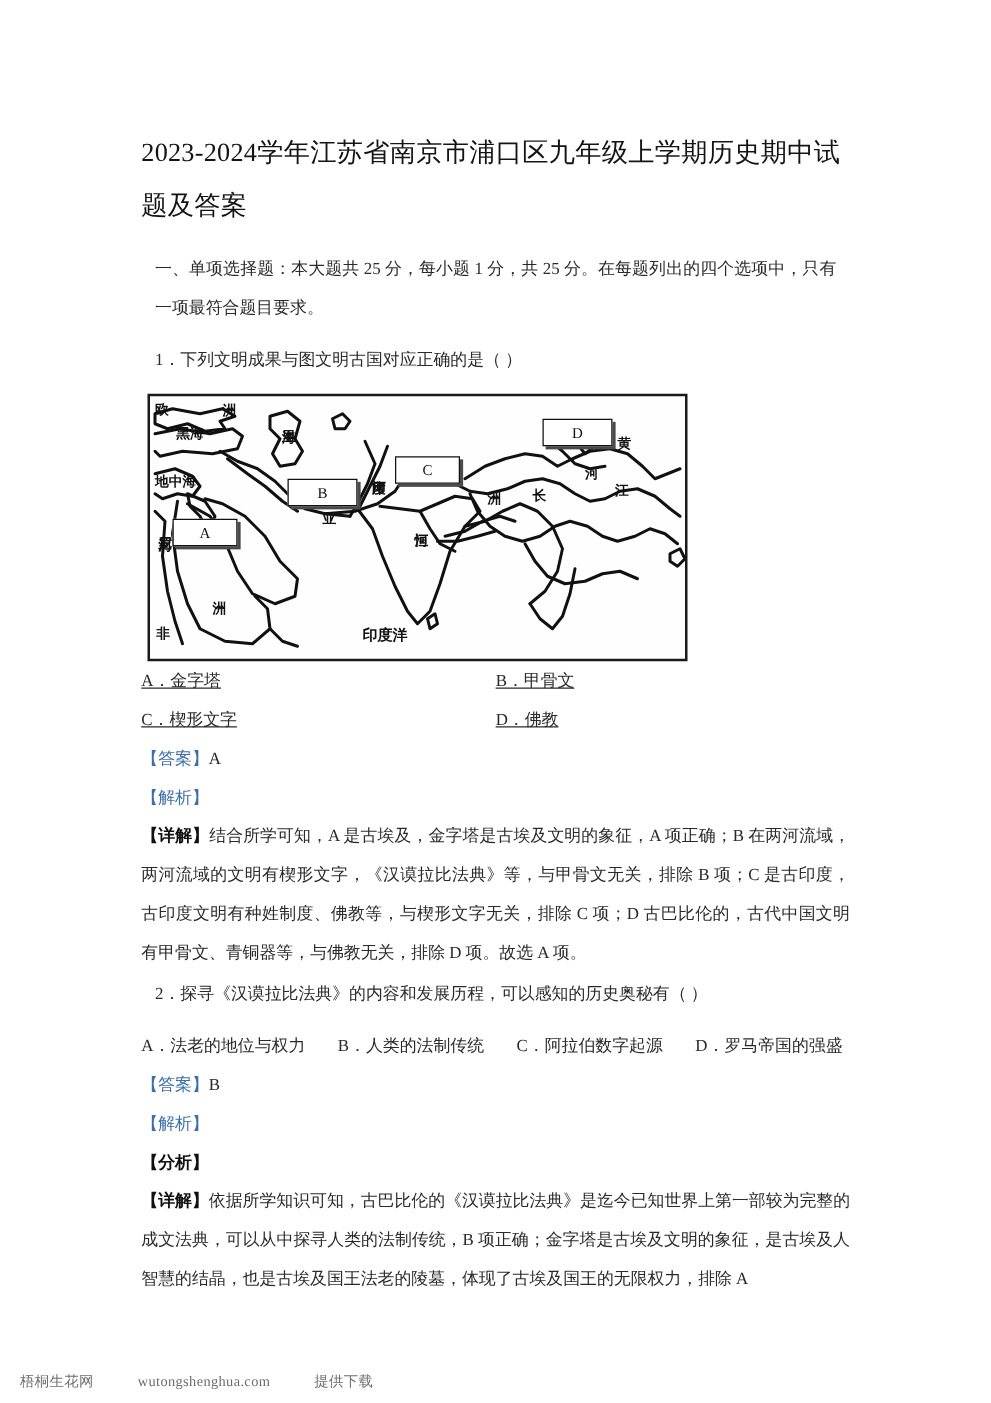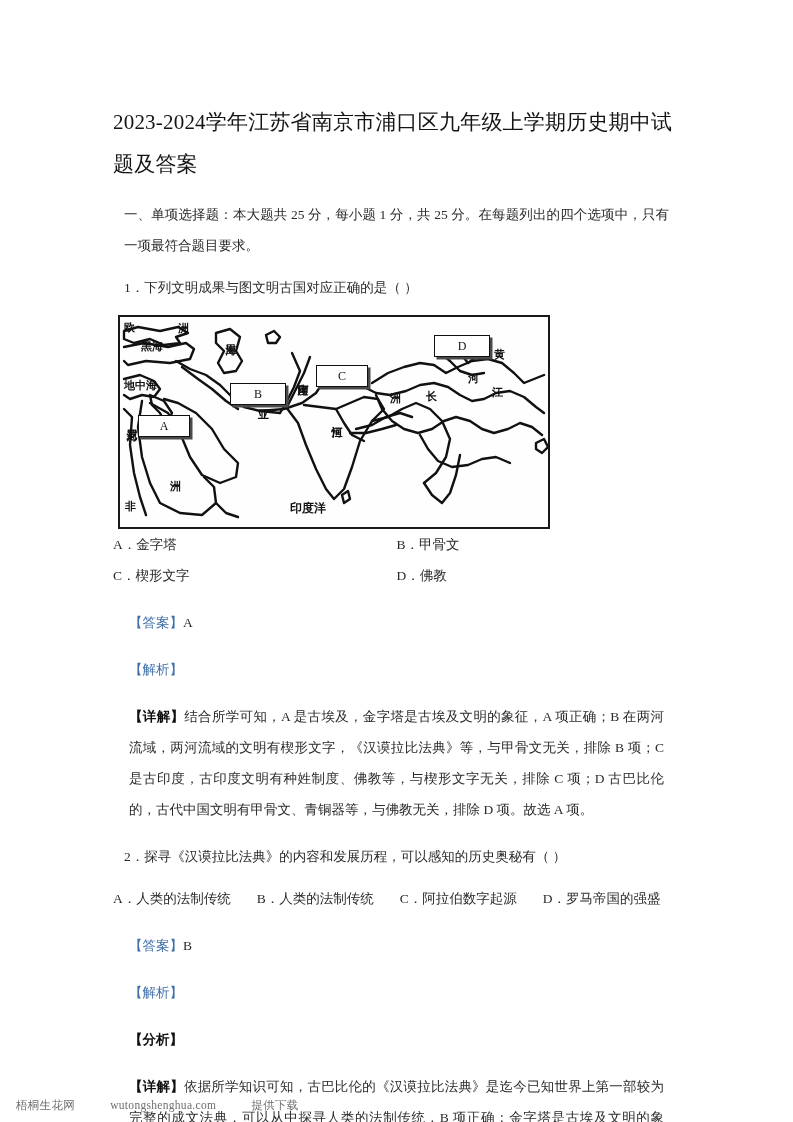--- a/index.html
+++ b/index.html
@@ -40,37 +40,37 @@
   }
   .intro { margin-top: 14px; }
   .q-stem { margin-top: 2px; }
   .opts-grid {
     display: flex;
     width: 100%;
     font-size: 13.5px;
     line-height: 31px;
     color: #2a2a2a;
   }
-  .opts-grid .col { width: 50%; }
+  .opts-grid .col { width: 50%; text-decoration: underline; }
   .opts-row-inline {
     font-size: 13.5px;
     line-height: 31px;
     color: #2a2a2a;
     display: flex;
     gap: 26px;
     flex-wrap: wrap;
   }
   .tag-blue {
     color: #3f6fa8;
   }
   .tag-bold {
     font-weight: bold;
     color: #101010;
   }
-  .blk { margin: 16px; }
+  .blk { margin: 0; }
 
   
   .map-wrap {
     margin-top: 12px;
     margin-left: 5px;
     width: 432px;
     height: 214px;
     position: relative;
   }
   .map-frame {
@@ -222,21 +222,21 @@
 
   <p class="para blk"><span class="tag-blue">【答案】</span><span>A</span></p>
 
   <p class="para blk"><span class="tag-blue">【解析】</span></p>
 
   <p class="para blk"><span class="tag-bold">【详解】</span><span>结合所学可知，A 是古埃及，金字塔是古埃及文明的象征，A 项正确；B 在两河流域，两河流域的文明有楔形文字，《汉谟拉比法典》等，与甲骨文无关，排除 B 项；C 是古印度，古印度文明有种姓制度、佛教等，与楔形文字无关，排除 C 项；D 古巴比伦的，古代中国文明有甲骨文、青铜器等，与佛教无关，排除 D 项。故选 A 项。</span></p>
 
   <p class="para q-stem">2．探寻《汉谟拉比法典》的内容和发展历程，可以感知的历史奥秘有（      ）</p>
 
   <div class="opts-row-inline">
-    <span>A．人类的法制传统</span>
+    <span>A．法老的地位与权力</span>
     <span>B．人类的法制传统</span>
     <span>C．阿拉伯数字起源</span>
     <span>D．罗马帝国的强盛</span>
   </div>
 
   <p class="para blk"><span class="tag-blue">【答案】</span><span>B</span></p>
 
   <p class="para blk"><span class="tag-blue">【解析】</span></p>
 
   <p class="para blk"><span class="tag-bold">【分析】</span></p>

